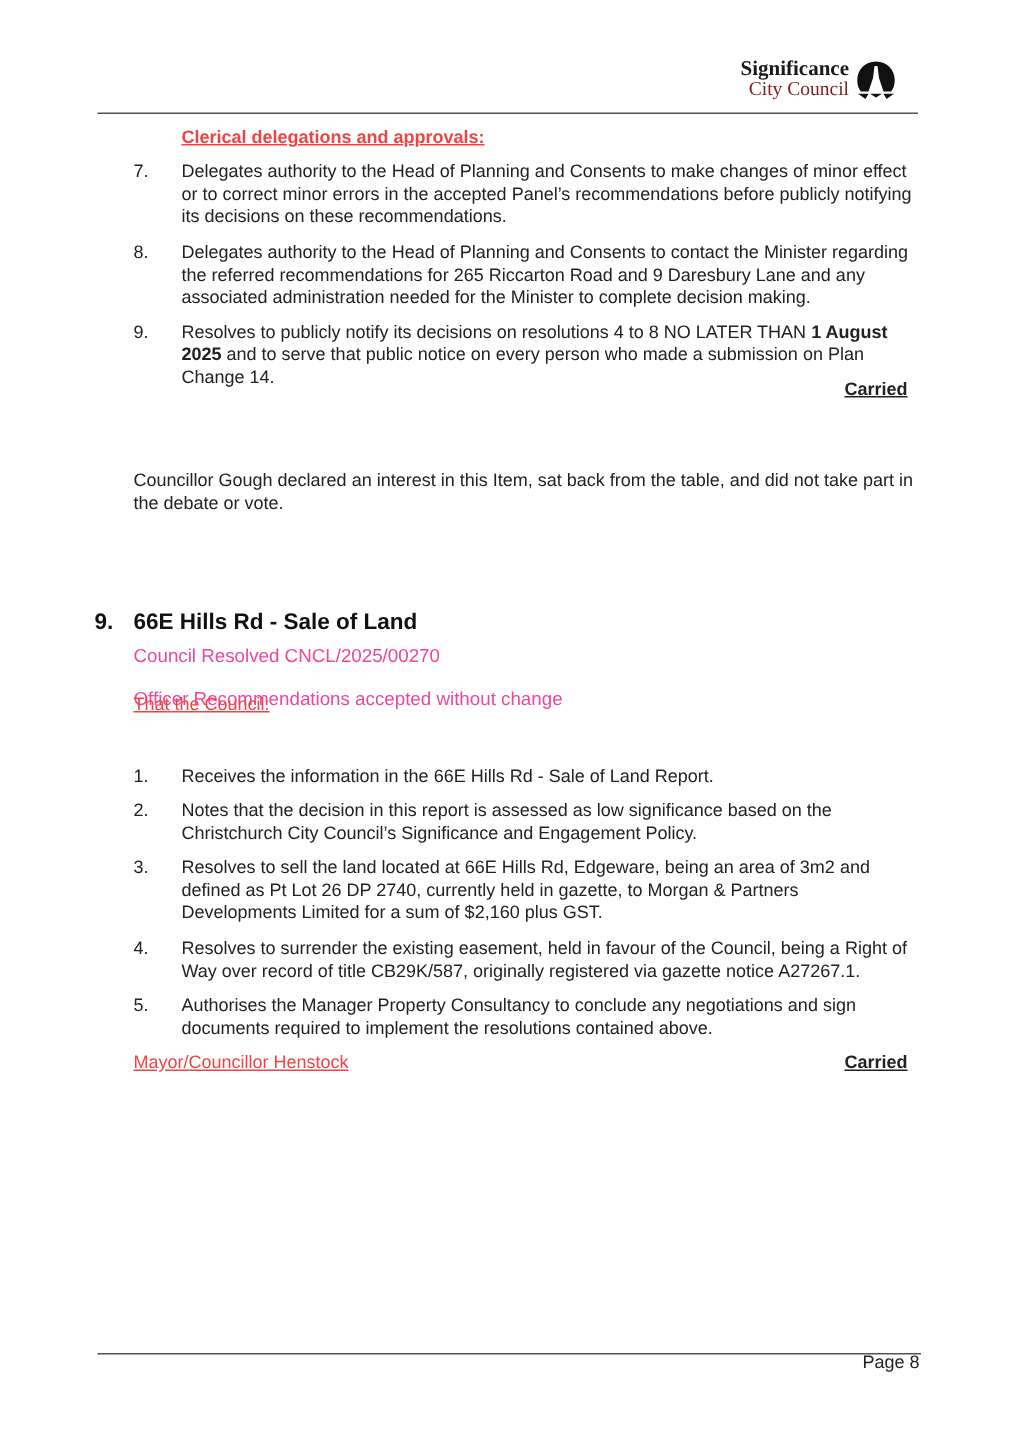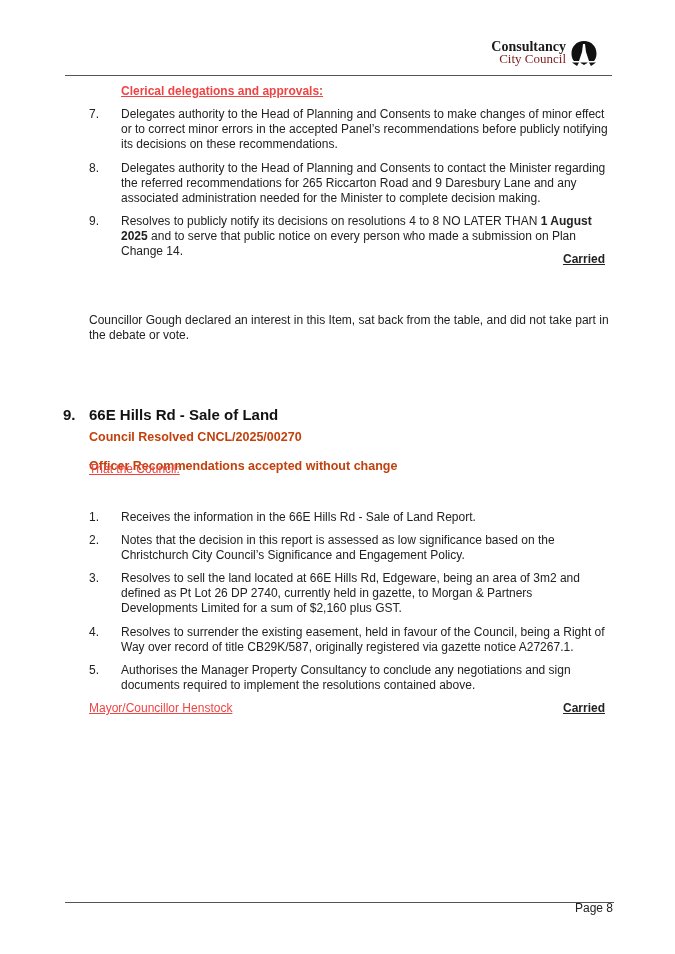--- a/index.html
+++ b/index.html
@@ -20,33 +20,33 @@
     
     .t { position: absolute; font-size: 12px; line-height: 15px; color: #ef4444; text-decoration: underline; }
     .b { font-weight: bold; }
     .num { position: absolute; font-size: 12px; line-height: 15px; color: #222; }
     .para { position: absolute; left: 121px; width: 488px; font-size: 12px; line-height: 15px; color: #222; }
     .para-wide { position: absolute; left: 89px; width: 520px; font-size: 12px; line-height: 15px; color: #222; }
     .carried { position: absolute; right: 70px; font-weight: bold; text-decoration: underline; font-size: 12px; line-height: 15px; color: #222; }
 
     .h-item { position: absolute; left: 63px; top: 405px; font-weight: bold; font-size: 15px; line-height: 19px; color: #111; }
     .h-item .hnum { display: inline-block; width: 26px; }
-    .h-sub { position: absolute; left: 89px; font-weight: bold; font-size: 12.5px; line-height: 16px; color: #c2410c; }
+    .h-sub { position: absolute; left: 89px; font-weight: normal; font-size: 12.5px; line-height: 16px; color: #ec4899; }
 
     .foot-rule { position: absolute; left: 65px; top: 902px; width: 549px; height: 0; border-top: 1.5px solid #555; }
     .foot-page { position: absolute; right: 62px; top: 901px; font-size: 12px; line-height: 15px; color: #222; }
   </style>
 </head>
 <body>
 
 <div class="page">
 
 
   <div class="logo">
-    <div class="logo-text1">Consultancy</div>
+    <div class="logo-text1">Significance</div>
     <div class="logo-text2">City Council</div>
     <svg class="logo-mark" viewBox="0 0 28 28">
       <path d="M14 1 C6.5 1 1.5 6.5 1.5 13.5 C1.5 17 2.6 19.5 4 21 L9 21 L12 12 L13 4 L15 4 L16 12 L19 21 L24 21 C25.4 19.5 26.5 17 26.5 13.5 C26.5 6.5 21.5 1 14 1 Z" fill="#111"></path>
       <path d="M2 22.5 L9 22.5 L7 26 Z" fill="#111"></path>
       <path d="M19 22.5 L26 22.5 L21 26 Z" fill="#111"></path>
       <path d="M10 22.5 L18 22.5 L14 25 Z" fill="#111"></path>
     </svg>
   </div>
 
   <div class="hdr-rule"></div>

